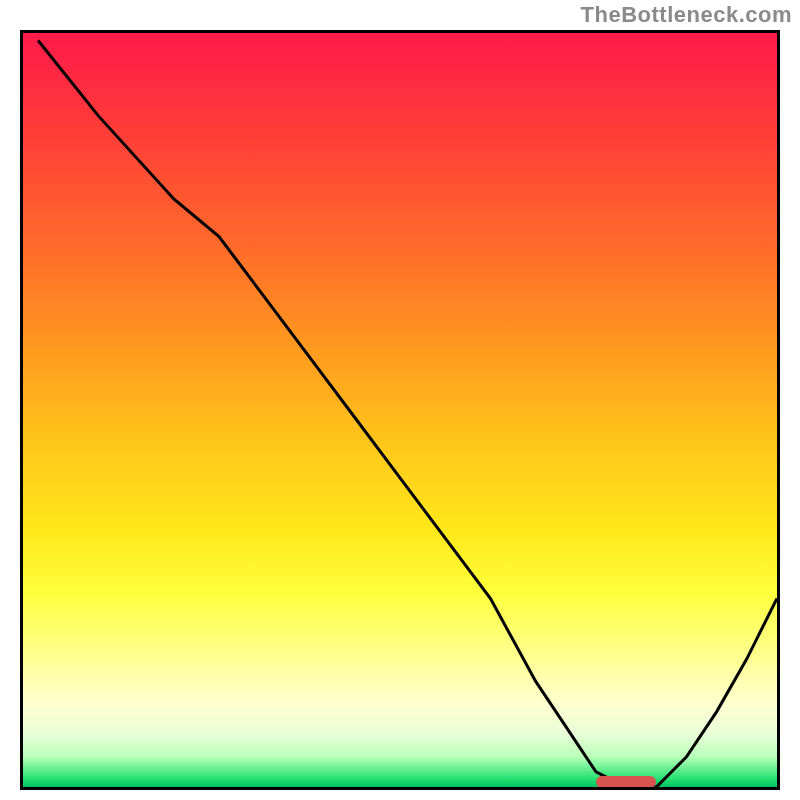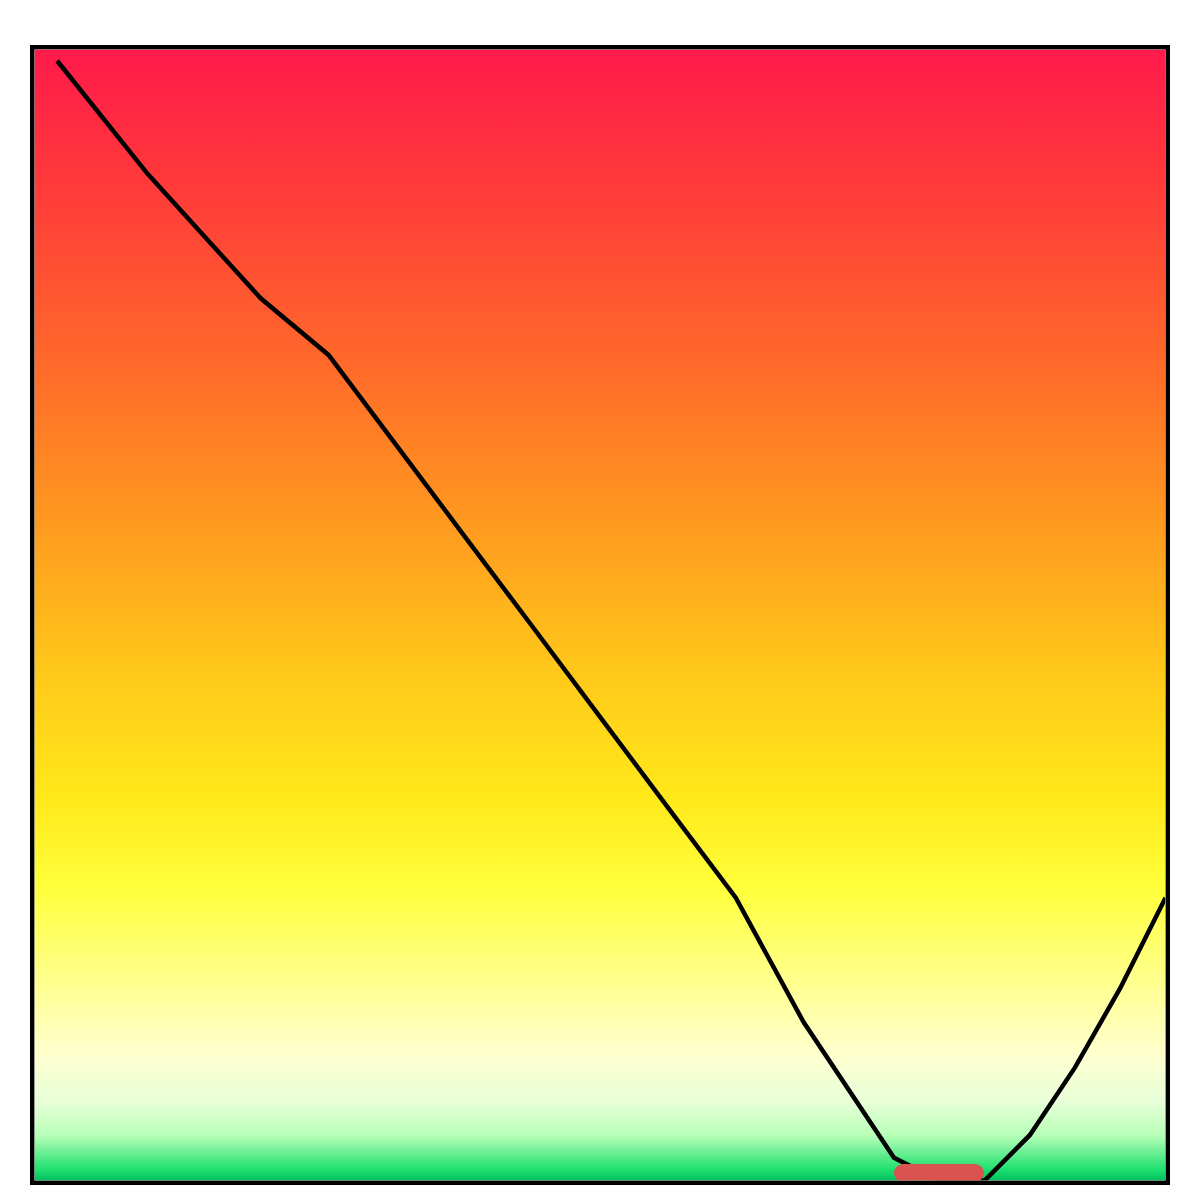--- a/index.html
+++ b/index.html
@@ -67,20 +67,21 @@
     position: absolute;
     height: 12px;
     border-radius: 6px;
     background: #d9534f;
   }
 </style>
 </head>
 <body>
 
 <div class="container">
+  <div class="watermark">TheBottleneck.com</div>
 
   <div class="plot-outer">
     <div class="gradient"></div>
     <svg class="overlay" viewBox="0 0 754 754" preserveAspectRatio="none">
       <polyline id="curve-path" fill="none" stroke="#000000" stroke-width="3" points="15.1,7.5 75.4,82.9 150.8,165.9 196.0,203.6 241.3,263.9 286.5,324.2 331.8,384.5 377.0,444.9 422.2,505.2 467.5,565.5 512.7,648.4 542.9,693.7 573.0,738.9 603.2,754.0 633.4,754.0 663.5,723.8 693.7,678.6 723.8,625.8 754.0,565.5"></polyline>
     </svg>
     <div id="opt-marker" class="marker" style="left: 573.04px; width: 60.32px; top: 743.476px; background: rgb(217, 83, 79);"></div>
   </div>
 </div>
 

